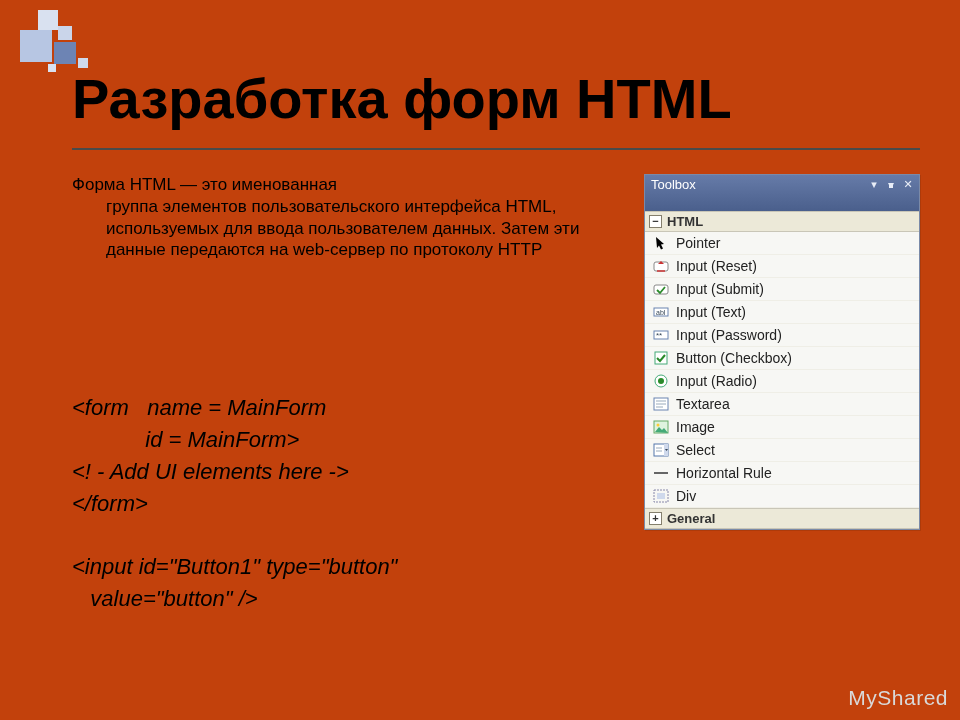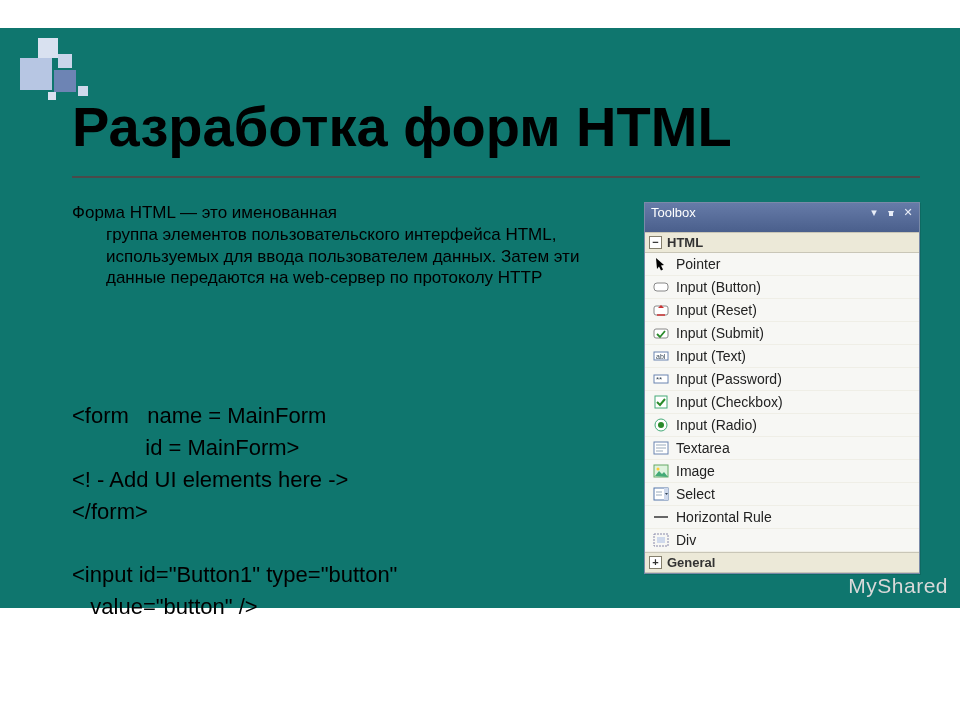--- a/index.html
+++ b/index.html
@@ -7,24 +7,23 @@
     padding: 0;
     width: 960px;
     height: 720px;
     background: #fff;
     font-family: Arial, Helvetica, sans-serif;
     overflow: hidden;
   }
   .slide {
     position: relative;
     width: 960px;
-    height: 580px;
+    height: 720px;
     box-sizing: border-box;
-    background: #0f766e;
-    margin-top: 28px;
+    background: #c2410c;
   }
   .corner-deco {
     position: absolute;
     left: 20px;
     top: 4px;
     width: 92px;
     height: 70px;
   }
   .corner-deco .sq {
     position: absolute;
@@ -61,47 +60,48 @@
     width: 520px;
     font-size: 17px;
     line-height: 1.28;
     color: #000;
   }
   .body-text .indent { padding-left: 34px; display:block; }
 
   .code {
     position: absolute;
     left: 72px;
-    top: 372px;
+    top: 392px;
     width: 520px;
     font-size: 22px;
     line-height: 1.45;
     color: #000;
     font-family: Arial, Helvetica, sans-serif;
     white-space: pre;
+    font-style: italic;
   }
 
   
   .toolbox {
     position: absolute;
     right: 40px;
     top: 174px;
     width: 274px;
     border: 1px solid #7a8aa8;
     background: #f7f7f4;
     font-size: 14px;
     box-shadow: 1px 1px 0 rgba(0,0,0,.1);
   }
   .tb-title {
     display: flex;
     align-items: center;
     justify-content: space-between;
     background: linear-gradient(#667ba8, #4a5f8c);
     color: #fff;
-    padding: 2px 4px 12px 6px;
+    padding: 2px 4px 19px 6px;
     font-size: 13px;
   }
   .tb-title .spacer { flex: 1; }
   .tb-title .tbtn {
     width: 14px; height: 14px; display:inline-flex; align-items:center; justify-content:center;
     margin-left: 3px; font-size: 11px; line-height: 1;
     color: #e8edf7;
   }
   .tb-section {
     background: #ece9d8;
@@ -197,28 +197,20 @@
         <div class="tb-item">
           <span class="ico">
             <svg width="14" height="14" viewBox="0 0 14 14">
               <path d="M2 1l8 7-3 .5 2 4-2 1-2-4L3 12z" fill="#000"></path>
             </svg>
           </span>
           <span>Pointer</span>
         </div>
         <div class="tb-item">
           <span class="ico">
-            <svg width="16" height="12" viewBox="0 0 16 12">
-              <rect x="1" y="2" width="14" height="8" rx="3" fill="#fff" stroke="#888"></rect>
-            </svg>
-          </span>
-          <span>Input (Button)</span>
-        </div>
-        <div class="tb-item">
-          <span class="ico">
             <svg width="16" height="14" viewBox="0 0 16 14">
               <rect x="1" y="3" width="14" height="9" rx="2" fill="#fff" stroke="#888"></rect>
               <path d="M8 2l3 3H5z" fill="#c33"></path>
               <path d="M4 12h8" stroke="#c33" stroke-width="1.5"></path>
             </svg>
           </span>
           <span>Input (Reset)</span>
         </div>
         <div class="tb-item">
           <span class="ico">
@@ -247,21 +239,21 @@
           </span>
           <span>Input (Password)</span>
         </div>
         <div class="tb-item">
           <span class="ico">
             <svg width="14" height="14" viewBox="0 0 14 14">
               <rect x="1" y="1" width="12" height="12" fill="#fff" stroke="#4a7"></rect>
               <path d="M3 7l3 3 5-6" fill="none" stroke="#2a8a2a" stroke-width="2"></path>
             </svg>
           </span>
-          <span>Input (Checkbox)</span>
+          <span>Button (Checkbox)</span>
         </div>
         <div class="tb-item">
           <span class="ico">
             <svg width="14" height="14" viewBox="0 0 14 14">
               <circle cx="7" cy="7" r="6" fill="#fff" stroke="#4a7"></circle>
               <circle cx="7" cy="7" r="3" fill="#2a8a2a"></circle>
             </svg>
           </span>
           <span>Input (Radio)</span>
         </div>

